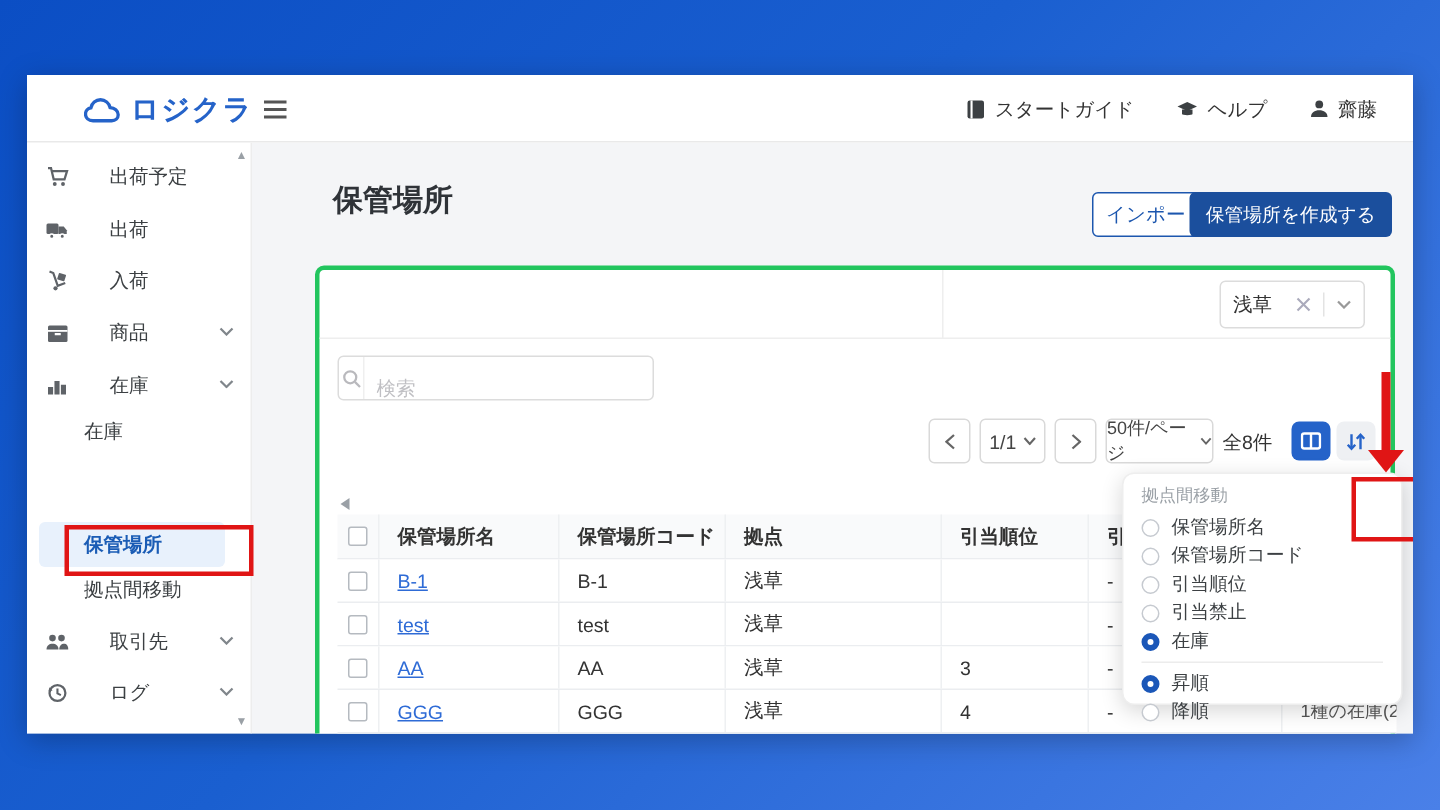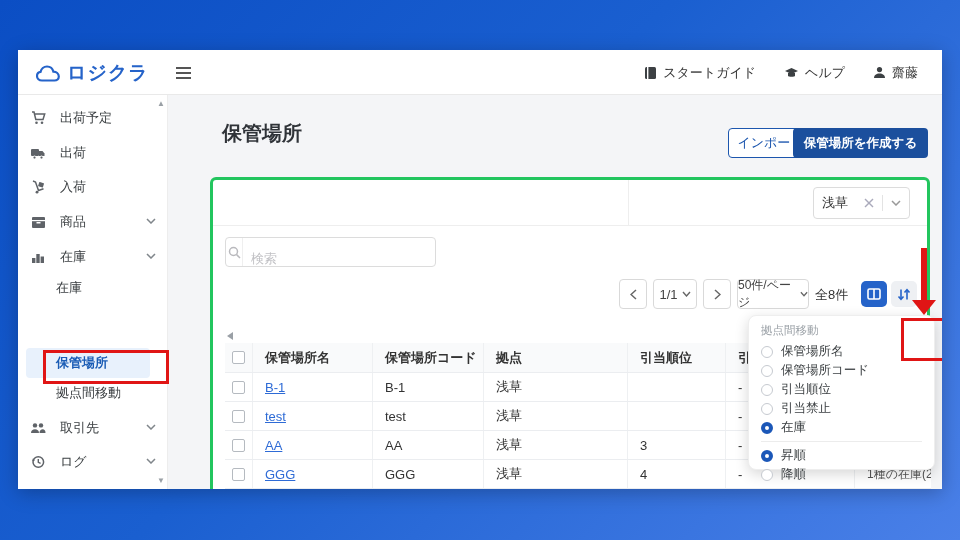--- a/index.html
+++ b/index.html
@@ -8,48 +8,48 @@
     font-family:"Liberation Sans","DejaVu Sans",sans-serif;
     background:linear-gradient(135deg,#0b4ec4 0%,#1a5fd0 45%,#4a80e8 100%);
     position:relative;
   }
   .window { position:absolute; left:18px; top:50px; width:924px; height:439px;
     background:#fff; overflow:hidden; box-shadow:0 4px 18px rgba(0,0,0,.25); }
 
   
   .navbar { position:absolute; left:0; top:0; width:924px; height:45px;
     background:#fff; border-bottom:1px solid #e9e9e9; z-index:10; }
-  .logo { position:absolute; left:18px; top:10px; display:flex; align-items:center; gap:7px;text-align:right; }
+  .logo { position:absolute; left:38px; top:10px; display:flex; align-items:center; gap:7px;text-align:right; }
   .logo-text { color:#2563c9; font-size:19px; font-weight:bold; letter-spacing:1px; }
   .hamburger { position:absolute; left:158px; top:17px; width:15px; cursor:pointer; }
   .hamburger i { display:block; height:2px; background:#555; margin-bottom:3px; }
   .nav-right { position:absolute; right:24px; top:0; height:45px; display:flex; align-items:center; gap:28px;justify-content:flex-end; }
   .nav-item { display:flex; align-items:center; gap:6px; font-size:13px; color:#333; cursor:pointer; }
 
   
   .sidebar { position:absolute; left:0; top:45px; width:150px; height:394px;
     background:#fff; border-right:1px solid #ededed; z-index:5; }
   .sb-item { position:absolute; left:0; width:150px; height:30px; display:flex;
     align-items:center; font-size:13px; color:#3c4043; cursor:pointer; }
   .sb-item .ic { width:16px; margin-left:12px; display:flex; justify-content:center; }
-  .sb-item .lbl { margin-left:14px; }
+  .sb-item .lbl { margin-left:27px; }
   .sb-item.sub .lbl { margin-left:38px; }
   .sb-item .chev { position:absolute; right:12px; top:11px; }
   .sb-item.selected { color:#1a5cb5; font-weight:bold; }
   .sb-sel-bg { position:absolute; left:8px; width:124px; height:30px; background:#e8f1fc; border-radius:4px; }
   .sb-arrow { position:absolute; right:2px; font-size:8px; color:#9aa0a6; }
 
   
   .main { position:absolute; left:150px; top:45px; width:774px; height:394px; background:#f4f5f7; }
   .page-title { position:absolute; left:54px; top:25px; font-size:20px; font-weight:bold; color:#2f3338; }
   .btn-outline { position:absolute; left:532px; top:33px; width:85px; height:30px;
     background:#fff; border:1px solid #1c56ae; border-radius:4px; color:#1c56ae;
     font-size:13px; display:flex; align-items:center; justify-content:center; cursor:pointer;margin-left:28px; }
   .btn-primary { position:absolute; left:625px; top:33px; width:135px; height:30px;
-    background:#1b4f9d; border:none; border-radius:4px; color:#fff; font-weight:bold;
+    background:#1b4f9d; border:none; border-radius:4px; color:#fff; font-weight:normal;
     font-size:12.5px; display:flex; align-items:center; justify-content:center; cursor:pointer; }
 
   .card { position:absolute; left:42px; top:82px; width:720px; height:330px;
     background:#fff; border:3px solid #22c55e; border-radius:6px; }
   .filter-row { position:absolute; left:0; top:0; width:100%; height:46px; border-bottom:1px solid #eee; }
   .filter-vdiv { position:absolute; left:415px; top:0; width:1px; height:46px; background:#eee; }
   .chip { position:absolute; left:600px; top:7px; width:97px; height:32px; border:1px solid #dcdcdc;
     border-radius:4px; display:flex; align-items:center; padding:0 8px; gap:8px; background:#fff; }
   .chip-label { font-size:13px; color:#333; flex:1; }
   .chip-div { width:1px; height:16px; background:#e3e3e3; }

